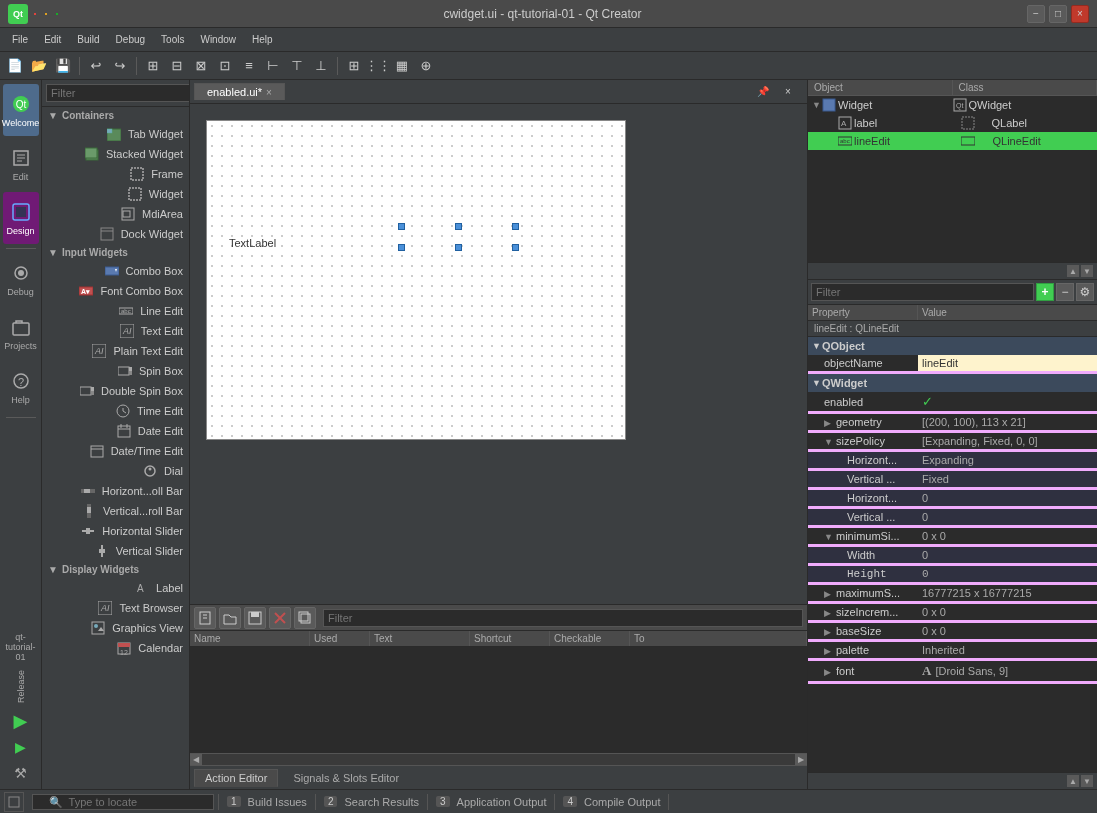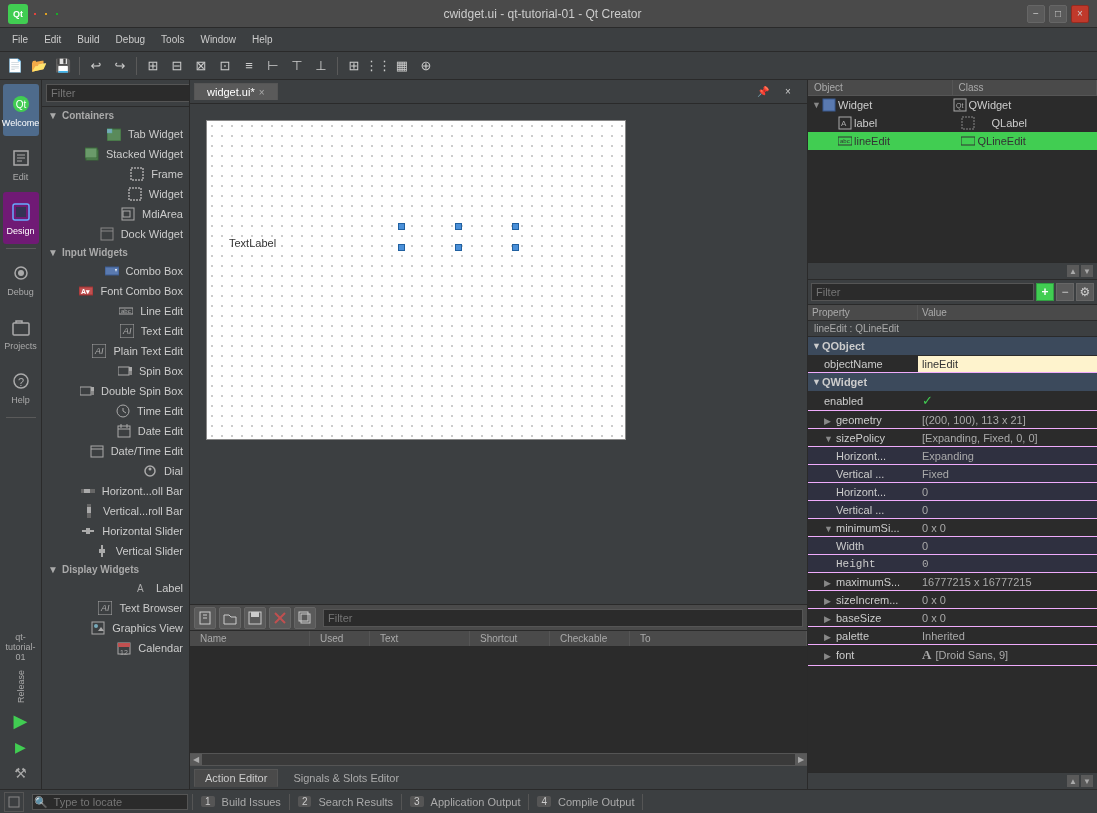--- a/index.html
+++ b/index.html
@@ -73,37 +73,37 @@
     
     #property-editor { flex: 1; display: flex; flex-direction: column; overflow: hidden; }
     #property-filter-bar { padding: 3px; display: flex; gap: 2px; align-items: center; border-bottom: 1px solid #2a2a2a; }
     #property-filter-input { flex: 1; background: #2b2b2b; border: 1px solid #555; color: #ccc; padding: 2px 4px; font-size: 11px; }
     #property-context { padding: 2px 6px; font-size: 10px; color: #aaa; border-bottom: 1px solid #2a2a2a; }
     #property-table { flex: 1; overflow-y: auto; background: #2b2b2b; }
     #property-table::-webkit-scrollbar { width: 8px; }
     #property-table::-webkit-scrollbar-track { background: #2b2b2b; }
     #property-table::-webkit-scrollbar-thumb { background: #5a5a5a; }
     .prop-group { display: flex; align-items: center; padding: 2px 4px; background: #3c4a5c; color: #ccc; font-size: 11px; font-weight: bold; min-height: 18px; cursor: pointer; }
-    .prop-row { display: flex; align-items: center; min-height: 18px; border-bottom: 1px solid #f0abfc; font-size: 11px; cursor: pointer; }
+    .prop-row { display: flex; align-items: center; min-height: 18px; border-bottom: 3px solid #f0abfc; font-size: 11px; cursor: pointer; }
     .prop-name { width: 110px; padding: 2px 4px 2px 16px; color: #ccc; flex-shrink: 0; overflow: hidden; white-space: nowrap; text-overflow: ellipsis; }
-    .prop-name.sub { padding-left: 28px; }
+    .prop-name.sub { padding-left: 39px; }
     .prop-value { flex: 1; padding: 2px 4px; color: #aaa; overflow: hidden; white-space: nowrap; text-overflow: ellipsis; }
     .prop-value.highlight { background: #fef3cd; color: #333; }
     .prop-value.checkbox { display: flex; align-items: center; }
     .check-mark { color: #41cd52; font-size: 13px; }
     .prop-expand { width: 12px; display: inline-block; font-size: 9px; color: #888; }
 
     
     #bottom-area { height: 200px; border-top: 1px solid #2a2a2a; display: flex; flex-direction: column; }
     #action-area { flex: 1; display: flex; flex-direction: column; overflow: hidden; }
     #action-toolbar { background: #4a4a4a; height: 26px; display: flex; align-items: center; padding: 0 4px; gap: 3px; border-bottom: 1px solid #2a2a2a; }
     .action-tool-btn { width: 22px; height: 22px; background: #5a5a5a; border: 1px solid #666; display: flex; align-items: center; justify-content: center; cursor: pointer; color: #ccc; font-size: 11px; border-radius: 2px; }
     #action-filter { flex: 1; background: #2b2b2b; border: 1px solid #555; color: #ccc; padding: 2px 4px; font-size: 11px; margin-left: 4px; }
     #action-table-header { background: #4a4a4a; display: flex; border-bottom: 1px solid #2a2a2a; font-size: 10px; color: #aaa; }
-    .action-col { padding: 2px 10px; border-right: 1px solid #555; }
+    .action-col { padding: 2px 4px; border-right: 1px solid #555; }
     #action-table-body { flex: 1; background: #2b2b2b; overflow: auto; }
     #action-tabs-bar { background: #3c3f41; border-top: 1px solid #555; height: 24px; display: flex; align-items: center; padding: 0 4px; gap: 4px; }
     .action-tab { padding: 2px 10px; background: #3c3f41; color: #aaa; cursor: pointer; font-size: 11px; border: 1px solid transparent; }
     .action-tab.active { background: #4a4a4a; color: #ccc; border-color: #555; border-bottom-color: #4a4a4a; }
 
     
     #status-bar { background: #3c3f41; height: 24px; display: flex; align-items: center; gap: 0; border-top: 1px solid #2a2a2a; }
     .status-item { padding: 2px 8px; font-size: 11px; color: #aaa; cursor: pointer; border-right: 1px solid #555; display: flex; align-items: center; gap: 4px; }
     #locate-bar { display: flex; align-items: center; padding: 0 4px; border-right: 1px solid #555; }
     #locate-input { background: #2b2b2b; border: 1px solid #555; color: #ccc; padding: 1px 4px; font-size: 11px; width: 160px; }
@@ -492,21 +492,21 @@
               </svg>
           </div>
           <span>Calendar</span>
         </div>
       </div>
     </div>
 
     <div id="designer-area">
       <div id="designer-tabs">
         <div class="designer-tab active">
-          <span>widget.ui*</span>
+          <span>enabled.ui*</span>
           <span style="color:#aaa;font-size:10px;">×</span>
         </div>
         <div style="flex:1"></div>
         <div style="display:flex;gap:2px;padding:0 4px;">
           <div class="tb-btn" style="font-size:10px;">📌</div>
           <div class="tb-btn" style="font-size:10px;">×</div>
         </div>
       </div>
       <div id="designer-canvas-container">
         <div id="designer-canvas">
@@ -627,21 +627,21 @@
 
           <div class="tree-row highlighted">
             <div class="tree-cell" style="flex:1;display:flex;align-items:center;gap:2px;padding-left:16px;">
               <span style="width:8px;"></span>
               <svg width="14" height="14" viewBox="0 0 14 14">
                   <rect x="0" y="3" width="14" height="8" fill="none" stroke="#333" stroke-width="1"></rect>
                   <text x="2" y="9" font-size="6" fill="#333">abc</text>
                 </svg>
               <span>lineEdit</span>
             </div>
-            <div class="tree-cell" style="flex:1;display:flex;align-items:center;gap:3px;">
+            <div class="tree-cell" style="flex:1;display:flex;align-items:center;gap:18px;">
               <svg width="14" height="14" viewBox="0 0 14 14">
                   <rect x="0" y="3" width="14" height="8" fill="none" stroke="#333" stroke-width="1"></rect>
                 </svg>
               <span>QLineEdit</span>
             </div>
           </div>
         </div>
 
         <div style="display:flex;justify-content:flex-end;background:#3c3f41;border-top:1px solid #2a2a2a;padding:2px 4px;gap:2px;">
           <div style="width:12px;height:12px;background:#5a5a5a;display:flex;align-items:center;justify-content:center;font-size:8px;color:#aaa;cursor:pointer;">▲</div>
@@ -752,21 +752,21 @@
 
   </div>
 
   <div id="status-bar">
     <div style="width:20px;height:20px;background:#3c3f41;border:1px solid #555;display:flex;align-items:center;justify-content:center;margin:0 4px;">
       <svg width="12" height="12" viewBox="0 0 12 12">
           <rect x="1" y="1" width="10" height="10" fill="none" stroke="#888" stroke-width="1"></rect>
         </svg>
     </div>
     <div id="locate-bar">
-      <input id="locate-input" type="text" style="width: 156px; background: rgb(43, 43, 43); border: 1px solid rgb(85, 85, 85); color: rgb(204, 204, 204); padding: 1px 1px; font-size: 11px;" placeholder="🔍  Type to locate">
+      <input id="locate-input" type="text" style="width: 182px; background: rgb(43, 43, 43); border: 1px solid rgb(85, 85, 85); color: rgb(204, 204, 204); padding: 1px 16px; font-size: 11px;" placeholder="🔍  Type to locate">
     </div>
     <div class="status-item">
       <span class="status-number">1</span>
       <span>Build Issues</span>
     </div>
     <div class="status-item">
       <span class="status-number">2</span>
       <span>Search Results</span>
     </div>
     <div class="status-item">

